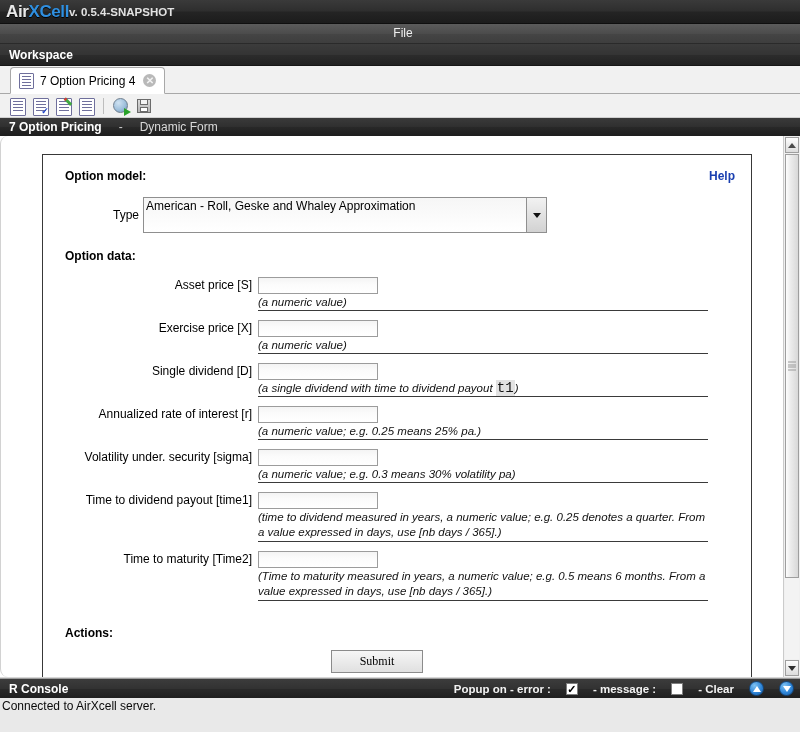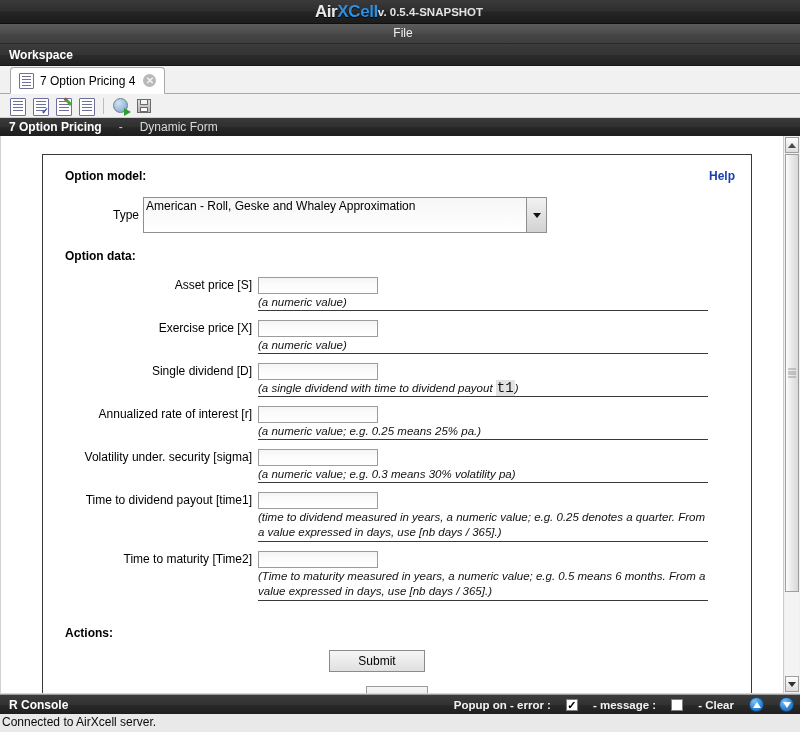--- a/index.html
+++ b/index.html
@@ -20,21 +20,21 @@
     display: flex;
     flex-direction: column;
   }
 
   
   .titlebar {
     height: 24px;
     background: linear-gradient(to bottom, #3a3a3a 0%, #2e2e2e 48%, #242424 52%, #1c1c1c 100%);
     display: flex;
     align-items: center;
-    justify-content: center;
+    justify-content: flex-start;
     padding: 0 8px 0 6px;
     box-sizing: border-box;
     border-bottom: 1px solid #0f0f0f;
   }
   .logo {
     font-size: 17px;
     font-weight: bold;
     letter-spacing: -0.4px;
     line-height: 1;
     white-space: nowrap;
@@ -276,20 +276,21 @@
     overflow: hidden;
     border-bottom: 1px solid #d7d7d7;
   }
   .scrollview {
     flex: 1 1 auto;
     position: relative;
     overflow: hidden;
     background: #ffffff;
     border-left: 1px solid #d2d2d2;
     box-sizing: border-box;
+    border-radius: 8px;
   }
   .panel {
     position: absolute;
     left: 41px;
     top: 18px;
     width: 710px;
     background: #ffffff;
     border: 1px solid #383838;
     box-sizing: border-box;
     padding: 14px 0 0 0;
@@ -402,21 +403,21 @@
   }
   .actions-head {
     font-size: 12px;
     font-weight: bold;
     padding-left: 22px;
     margin-top: 18px;
     margin-bottom: 10px;
   }
   .submit-wrap { display: flex; justify-content: center; padding-right: 40px; }
   .submit-btn {
-    font-family: Liberation Sans, sans-serif;
+    font-family: Liberation Serif, serif;
     font-size: 12px;
     padding: 3px 28px;
     background: linear-gradient(to bottom, #f6f6f6, #e0e0e0);
     border: 1px solid #8b8b8b;
     cursor: pointer;
     color: #000;
   }
   .ghost-btn {
     margin: 14px auto 0 auto;
     width: 62px;
@@ -567,21 +568,21 @@
   .consoleout {
     flex: none;
     height: 100%;
     background: #e9e9e9;
     font-size: 12px;
     color: #0a0a0a;
     padding: 1px 0 0 2px;
     box-sizing: border-box;
     overflow: hidden;
   }
-  .consolewrap { flex: none; height: 18px; background: #e9e9e9; }
+  .consolewrap { flex: none; height: 34px; background: #e9e9e9; }
 </style>
 </head>
 <body>
 
 <div id="app">
 
   <div class="titlebar">
     <div class="logo"><span class="air">Air</span><span class="x">X</span><span class="cell">Cell</span></div>
     <div class="version">v. 0.5.4-SNAPSHOT</div>
   </div>

